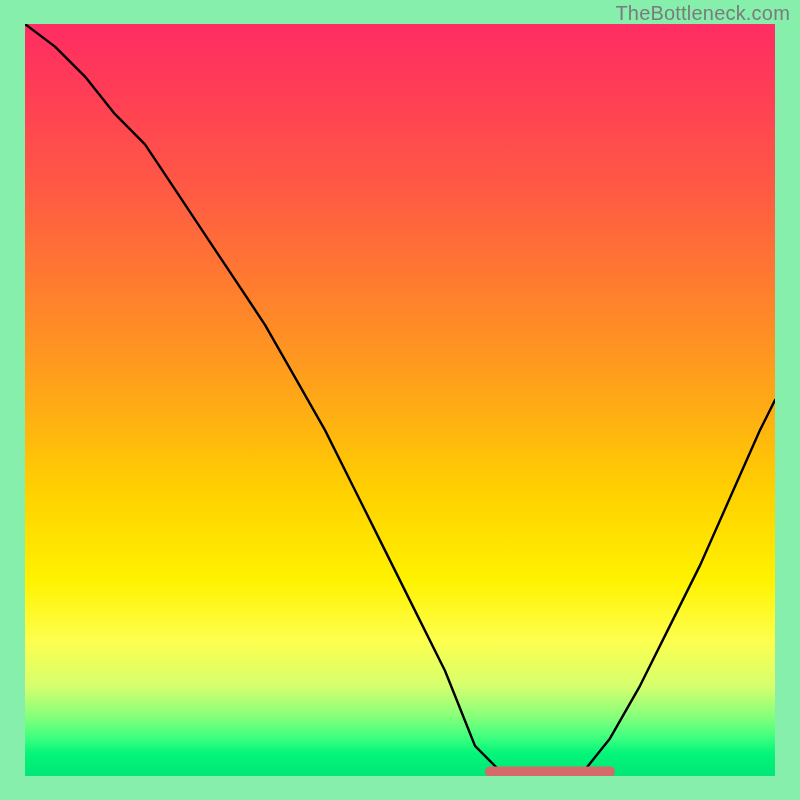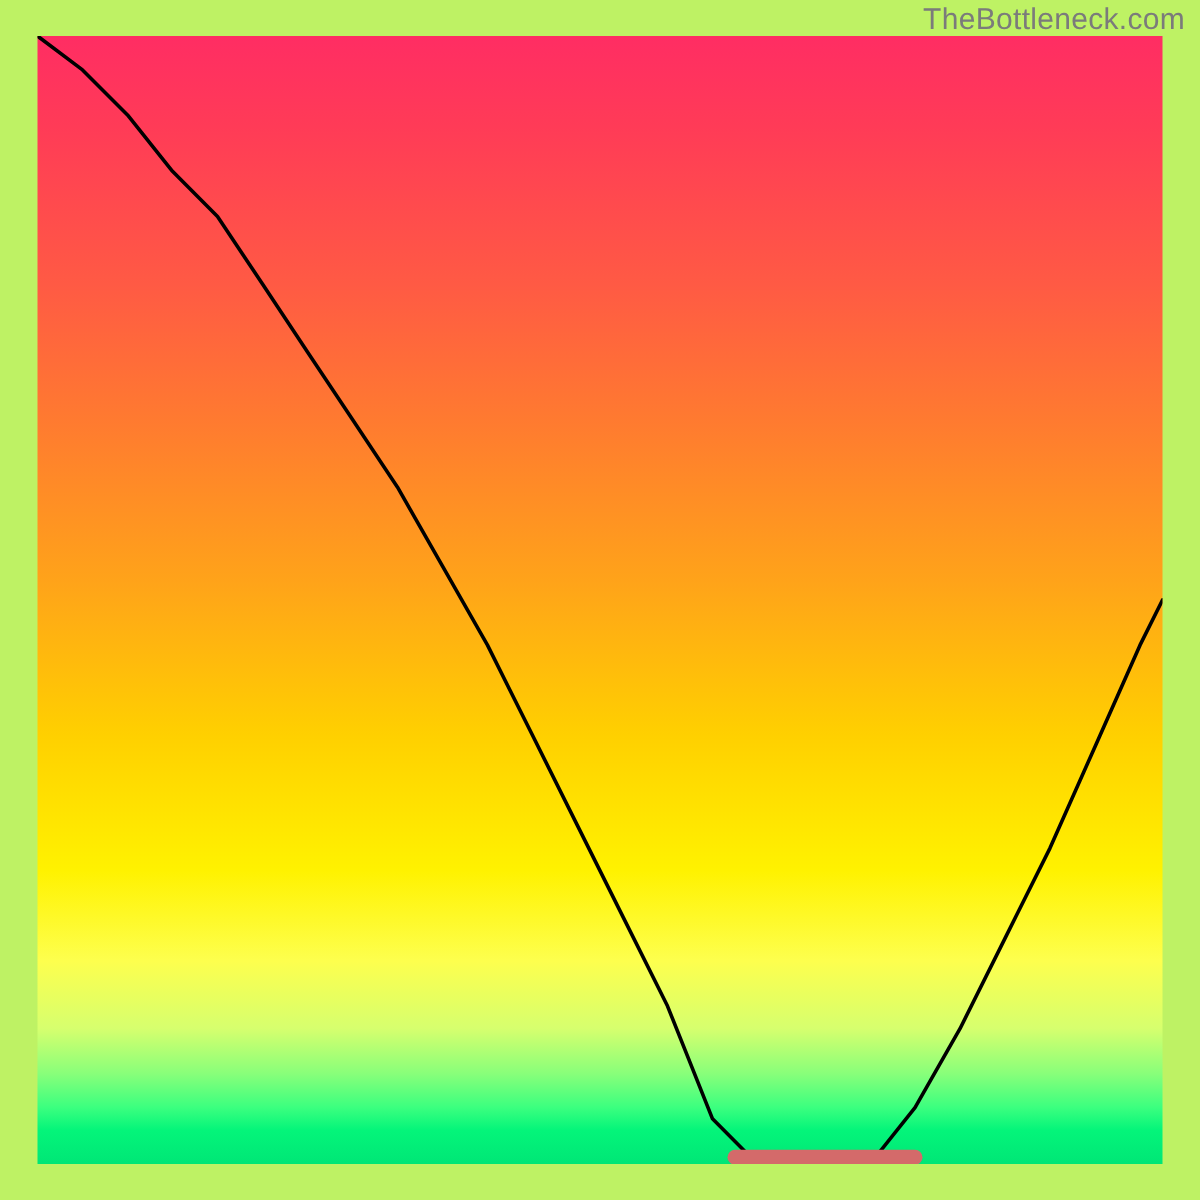--- a/index.html
+++ b/index.html
@@ -8,21 +8,21 @@
     width: 800px;
     height: 800px;
     background: #000;
     overflow: hidden;
     font-family: Arial, Helvetica, sans-serif;
   }
   .stage {
     position: relative;
     width: 800px;
     height: 800px;
-    background: #bef264;
+    background: #86efac;
   }
 
   
   .plot {
     position: absolute;
     left: 25px;
     top: 24px;
     width: 750px;
     height: 752px;
     background: linear-gradient(

